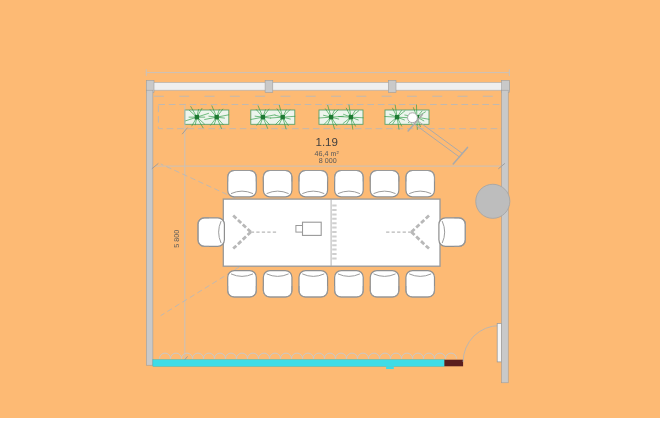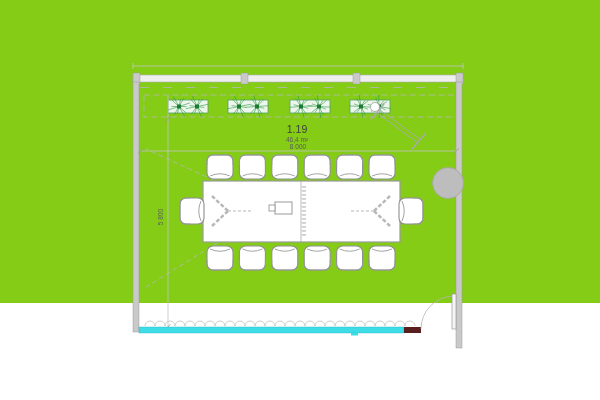--- a/index.html
+++ b/index.html
@@ -1,16 +1,16 @@
 <!DOCTYPE html>
 <html style="--glass: #3EDCE6; --panel: #5A1E1E; --plant: #2E9C45; --plantc: #1E7A33; --planter: #55A06A; --planterf: #EDF5ED; --wall: #C9C9C9; --line: #9A9A9A; --col: #BDBDBD;"><head>
 <meta charset="utf-8">
 <style>
   html,body{margin:0;padding:0;background:#ffffff;width:600px;height:400px;overflow:hidden;}
-  .page{width:600px;height:303px;background:#84cc16;position:relative;font-family:"Liberation Sans",sans-serif;}
+  .page{width:600px;height:380px;background:#fdba74;position:relative;font-family:"Liberation Sans",sans-serif;}
   svg{position:absolute;left:0;top:0;}
   text{font-family:"Liberation Sans",sans-serif;fill:#4a4a4a;}
   .t-room{font-size:10.5px;fill:#3f3f3f;}
   .t-small{font-size:6.5px;fill:#5a5a5a;}
   .wall{fill:var(--wall);stroke:var(--line);stroke-width:0.5;}
   .thin{stroke:#c4c4c4;stroke-width:0.8;fill:none;}
   .dash{stroke:#b8b8b8;stroke-width:0.8;fill:none;}
   .planter{fill:var(--planterf);stroke:var(--planter);stroke-width:0.8;}
   .chair-o{fill:#ffffff;stroke:#8f8f8f;stroke-width:1.1;}
   .chair-i{fill:none;stroke:#9a9a9a;stroke-width:0.9;}

